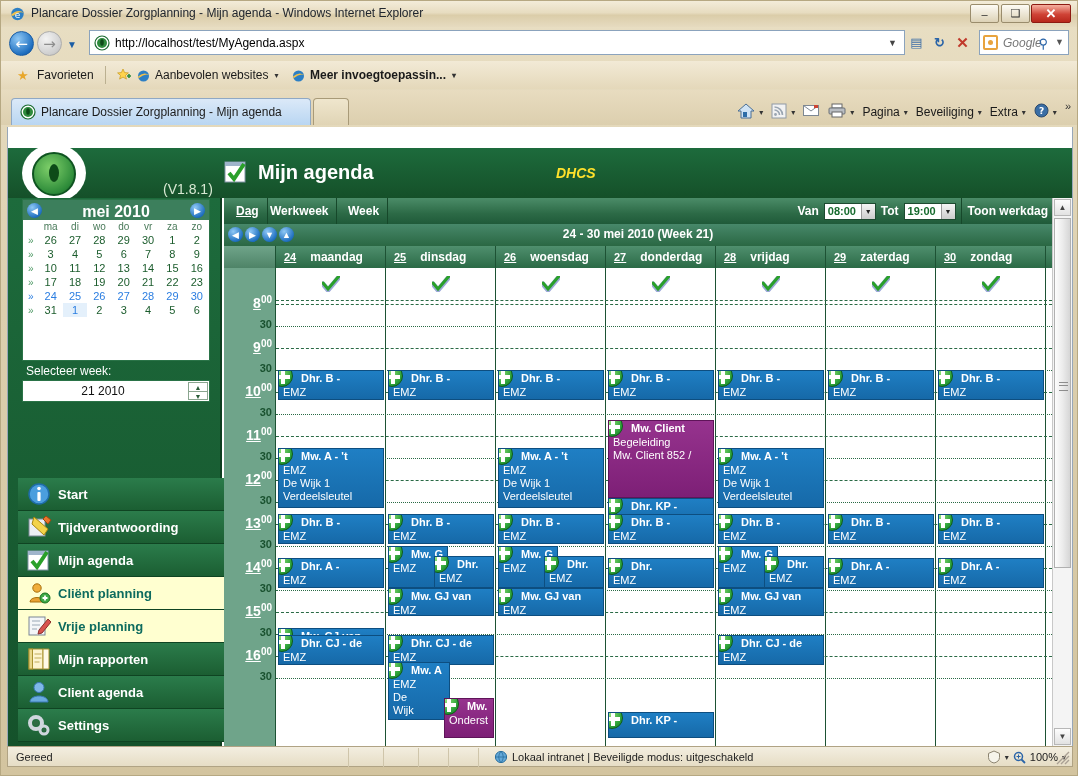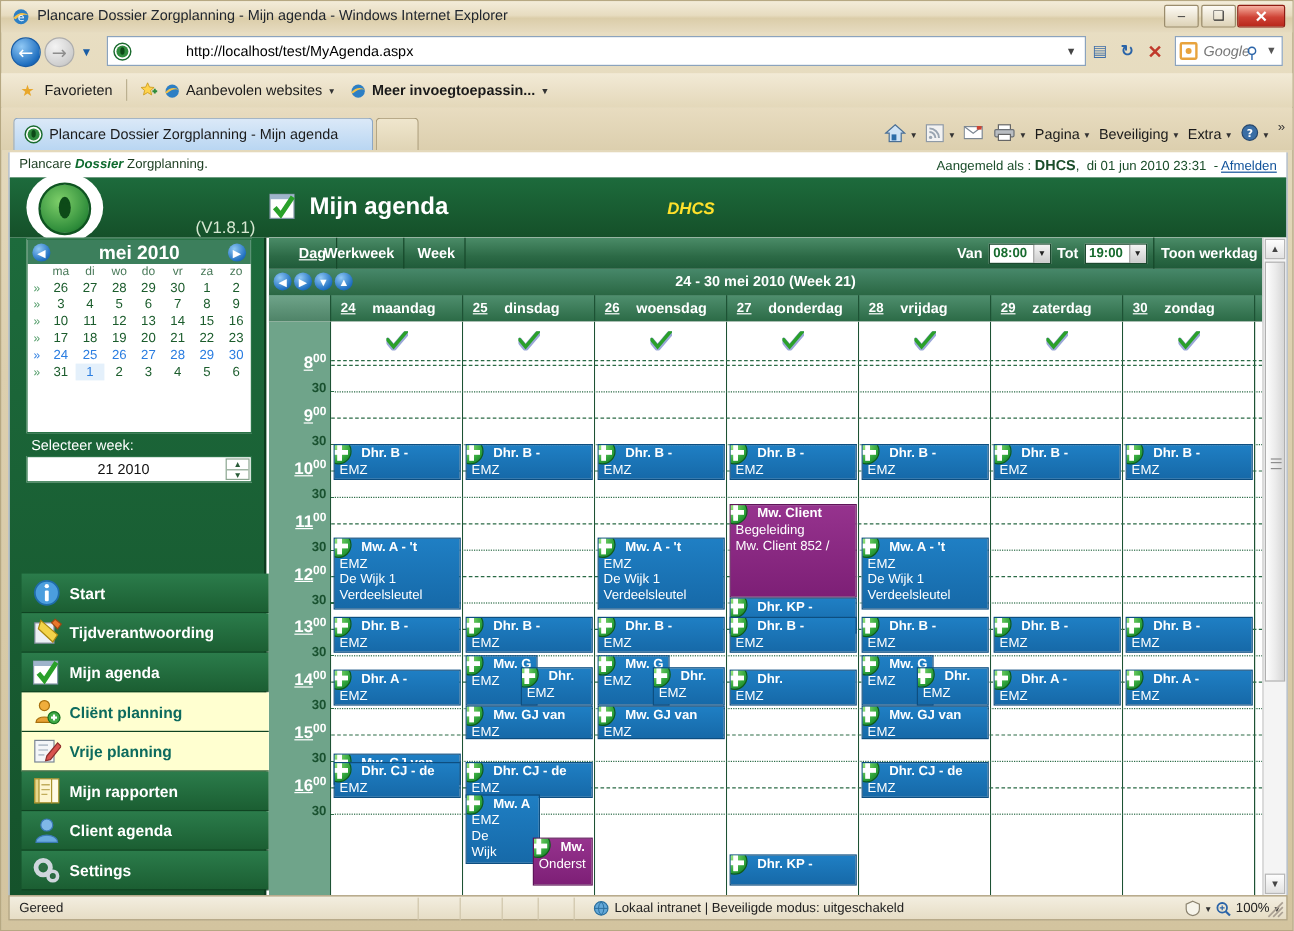--- a/index.html
+++ b/index.html
@@ -60,21 +60,21 @@
     display:flex;align-items:center;justify-content:center;
     font-size:15px;color:#fff;font-family:"DejaVu Sans",sans-serif;}
   #nav-fwd .navarrow{color:#8d8d8d;}
   #nav-recent{position:absolute;left:64px;top:9px;width:14px;height:14px;
     display:flex;align-items:center;justify-content:center;color:#1a5da5;font-size:10px;}
   #urlbox{
     position:absolute;left:88px;top:2px;right:172px;height:25px;
     background:#fff;border:1px solid #8ba3bd;box-sizing:border-box;
   }
   #url-site-icon{position:absolute;left:4px;top:4px;width:16px;height:16px;}
-  #url-text{position:absolute;left:25px;top:5px;font-size:12px;color:#000;white-space:nowrap;margin-left:40px;}
+  #url-text{position:absolute;left:25px;top:5px;font-size:12px;color:#000;white-space:nowrap;}
   #url-go-arrow{position:absolute;right:4px;top:4px;width:15px;height:15px;
     display:flex;align-items:center;justify-content:center;color:#444;font-size:9px;}
   .urlbtn{position:absolute;top:2px;height:25px;width:23px;
     border:1px solid transparent;box-sizing:border-box;
     display:flex;align-items:center;justify-content:center;font-size:13px;}
   #btn-compat{right:149px;color:#3f6fa8;}
   #btn-refresh{right:126px;color:#2a64a8;font-weight:bold;}
   #btn-stop{right:103px;color:#c0392b;font-weight:bold;font-size:15px;}
   #searchbox{
     position:absolute;right:8px;top:2px;width:90px;height:25px;
@@ -224,21 +224,21 @@
   #agenda-toolbar{
     position:absolute;left:0;top:0;right:20px;height:26px;
     background:linear-gradient(to bottom,#4b8c68,#2c6a46 60%,#1f5a39);
     border-bottom:1px solid #0f3d22;
   }
   .viewtab{
     position:absolute;top:0;height:26px;display:flex;align-items:center;
     padding:0 8px;font-size:12px;font-weight:bold;color:#fff;
     border-right:1px solid #16482a;box-sizing:border-box;
   }
-  #vt-dag{left:17px;text-decoration:underline;}
+  #vt-dag{left:4px;text-decoration:underline;}
   #vt-werkweek{left:38px;}
   #vt-week{left:116px;}
   #tb-right{position:absolute;right:4px;top:0;height:26px;display:flex;align-items:center;gap:5px;}
   #tb-right .tblabel{font-size:12px;font-weight:bold;color:#fff;}
   .timesel{
     position:relative;width:52px;height:17px;background:#fff;
     border:1px solid #1d4a30;box-sizing:border-box;display:flex;align-items:center;
   }
   .timesel .tsval{padding-left:3px;font-size:11px;color:#176b2e;font-weight:bold;text-align:right;}
   .timesel .tsbtn{position:absolute;right:0;top:0;width:14px;height:15px;
@@ -518,28 +518,20 @@
             </svg>
         </span>
         <span class="cmdcaret">▾</span>
       </div>
       <span id="cmd-overflow">»</span>
     </div>
   </div>
 
   <div id="page">
 
-    <div id="app-topbar">
-      <div id="brand">
-        <span>Plancare </span><b>Dossier</b><span> Zorgplanning.</span>
-      </div>
-      <div id="login-info">
-        <span>Aangemeld als : </span><span class="uname">DHCS</span><span>,</span>&nbsp;&nbsp;<span>di 01 jun 2010 23:31</span>&nbsp;&nbsp;<span>- </span><span class="lnk">Afmelden</span>
-      </div>
-    </div>
 
     <div id="app-header">
       <div id="logo-oval">
         <div id="logo-circle">
           <span id="logo-glyph">
             <svg width="26" height="26" viewBox="0 0 26 26">
                 <ellipse cx="13" cy="12" rx="5" ry="9" fill="#0d4a18"></ellipse>
                 <circle cx="13" cy="6.5" r="2.6" fill="#0d4a18"></circle>
               </svg>
           </span>

